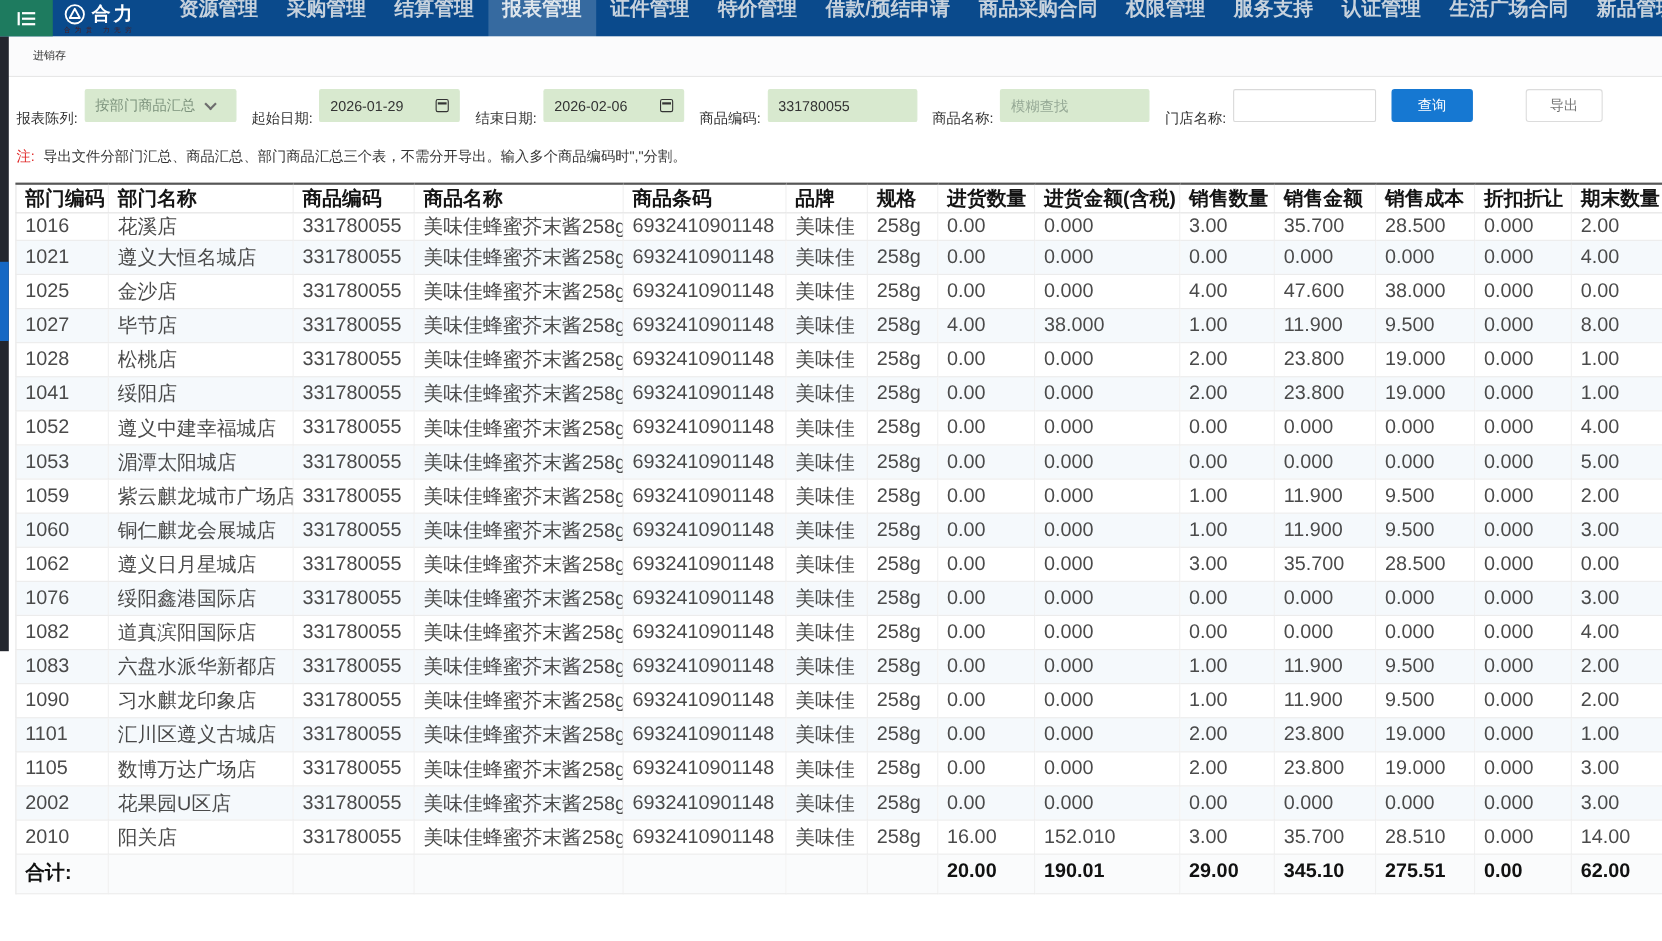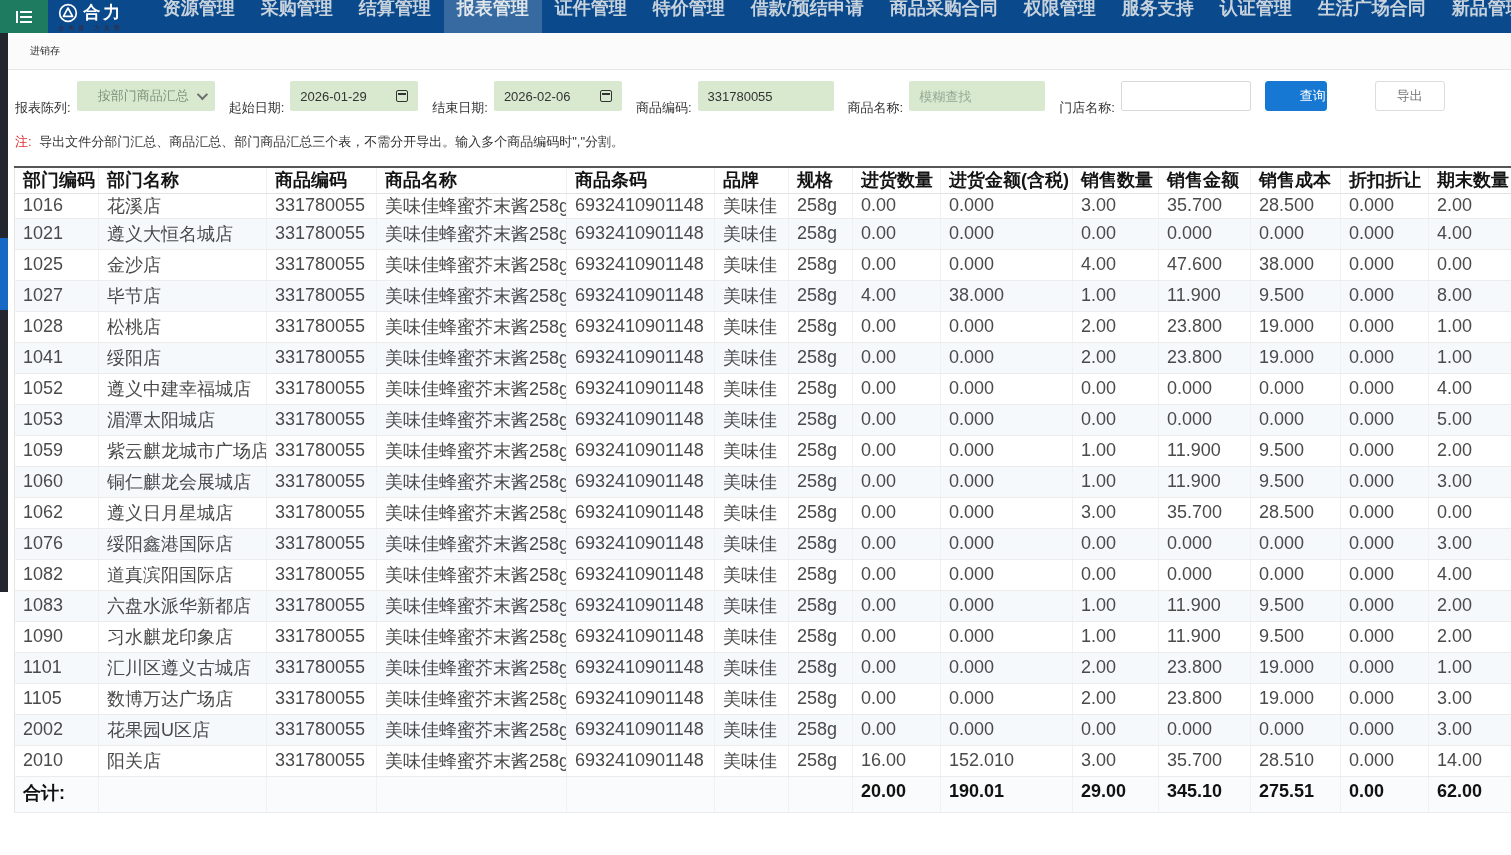--- a/index.html
+++ b/index.html
@@ -35,34 +35,34 @@
     display:flex; align-items:center; padding-left:30px; }
   .tab { font-size:10px; color:#333; cursor:pointer; }
 
   
   .filterbar { height:52px; display:flex; align-items:center; padding-left:15px;
     background:#fff; font-size:13px; color:#333; }
   .fgroup { display:flex; align-items:center; margin-right:14px; white-space:nowrap; }
   .fgroup label { margin-right:6px;margin-top:24px; }
   .g-box { background:#d8e9cf; border:1px solid #d8e9cf; height:30px; border-radius:2px;
     display:flex; align-items:center; padding:0 9px; font-size:13px; color:#333; }
-  .g-select { width:138px; justify-content:flex-end; color:#7d937d; cursor:pointer; }
+  .g-select { width:138px; justify-content:flex-start; color:#7d937d; cursor:pointer; }
   .chev { width:8px; height:8px; border-right:2px solid #6d6d6d; border-bottom:2px solid #6d6d6d;
     transform:rotate(45deg) translateY(-2px); margin-left:8px; flex:0 0 auto; }
   .g-date { width:128px; justify-content:space-between; cursor:pointer; }
   .cal { width:12px; height:12px; border:1.5px solid #333; border-radius:2px; position:relative; flex:0 0 auto; }
   .cal::before { content:""; position:absolute; left:1px; right:1px; top:2px; height:1.5px; background:#333; }
   .g-text { width:136px; }
   .g-text input { background:transparent; border:none; outline:none; width:100%;
     font-size:13px; color:#333; font-family:inherit; }
   .g-text input::placeholder { color:#96a996; }
   .w-input { width:130px; height:30px; border:1px solid #d9d9d9; border-radius:2px;
     background:#fff; padding:0 9px; font-size:13px; outline:none; font-family:inherit; }
   .btn { height:30px; border-radius:3px; font-size:13px; cursor:pointer; font-family:inherit; }
-  .btn-primary { width:62px; background:#1678d2; color:#fff; border:1px solid #1678d2; margin-left:14px;text-align:right; }
+  .btn-primary { width:74px; background:#1678d2; color:#fff; border:1px solid #1678d2; margin-left:14px; }
   .btn-default { width:70px; background:#fff; color:#777; border:1px solid #dcdcdc; margin-left:48px; }
 
   
   .notebar { height:44px; padding:11px 0 0 15px; font-size:13px; color:#333; background:#fff; }
   .note-prefix { color:#e02b2b; margin-right:4px; }
 
   
   .table-wrap { margin-left:14px; }
   table { border-collapse:collapse; table-layout:fixed; width:1497px; font-size:18px; }
   thead th { border-top:2px solid #565656; border-bottom:1px solid #e2e2e2;

